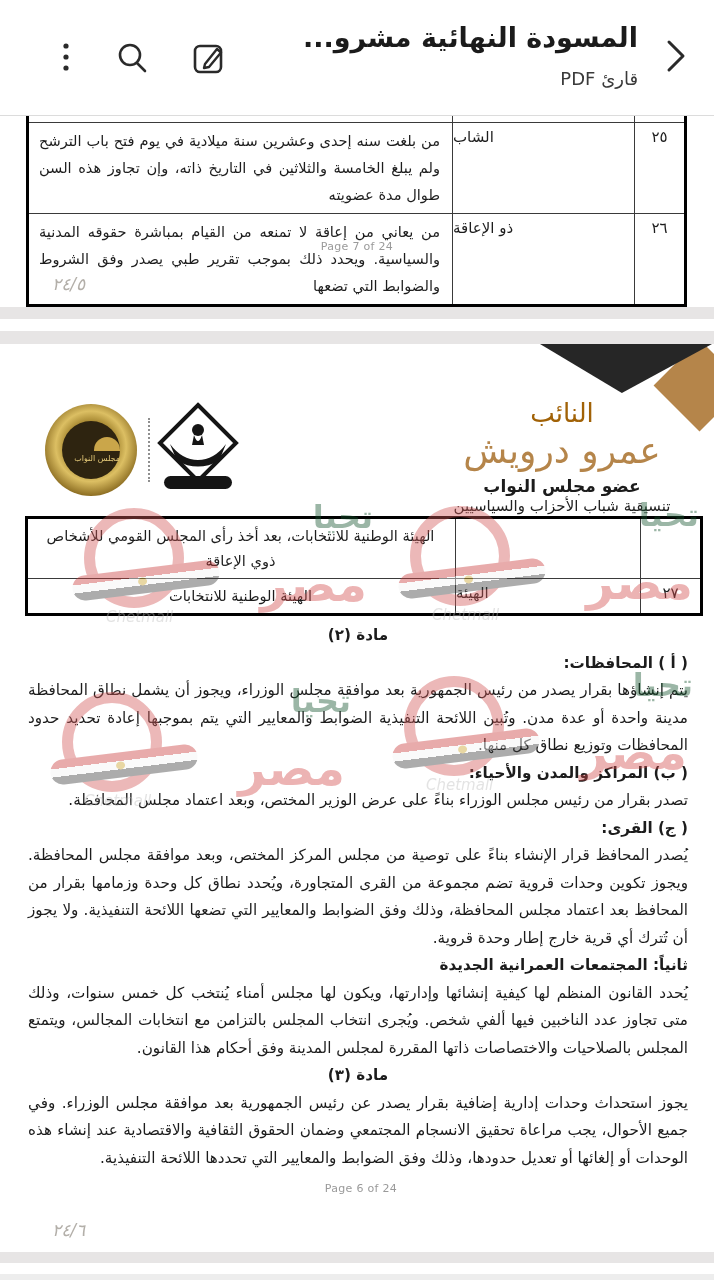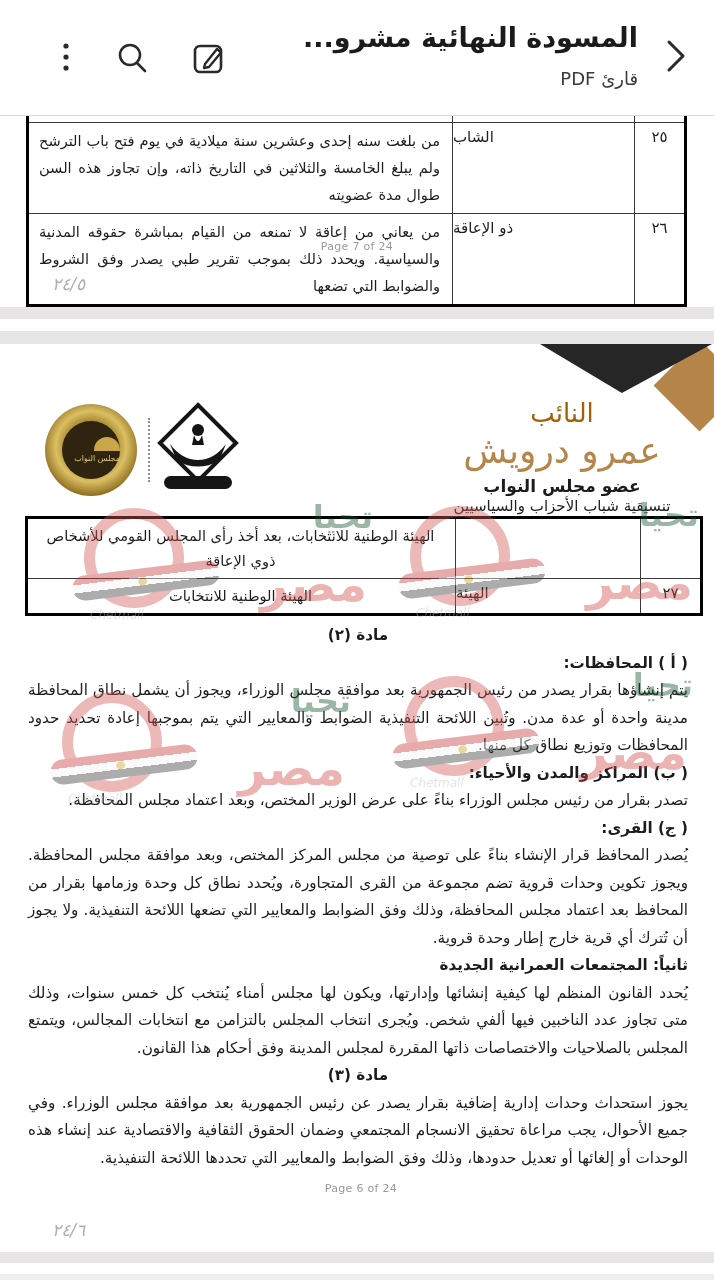--- a/index.html
+++ b/index.html
@@ -103,21 +103,21 @@
              border-radius:50%; border:11px solid #d25858; }
   .wm-flag { position:absolute; left:0px; top:64px; width:148px; height:25px; border-radius:13px;
              background:linear-gradient(#c93a3a 0 34%, #f4f4f4 34% 67%, #3c3c3c 67% 100%);
              transform:rotate(-7deg); }
   .wm-flag::after { content:""; position:absolute; left:66px; top:9px; width:9px; height:8px;
                     border-radius:50%; background:#c9a227; }
   .wm-t1 { position:absolute; right:4px; top:-6px; font-size:32px; font-weight:bold;
            color:#14532d; }
   .wm-t2 { position:absolute; right:10px; top:52px; font-size:48px; font-weight:bold;
            color:#d34b4b; }
-  .wm-sub { position:absolute; left:18px; top:104px; font-size:12px; font-style:italic;
+  .wm-sub { position:absolute; left:34px; top:104px; font-size:15px; font-style:italic;
             color:#bdbdbd; }
   .wm1 { left:398px; top:158px; }
   .wm2 { left:72px;  top:160px; }
   .wm3 { left:392px; top:328px; }
   .wm4 { left:50px;  top:344px; }
 </style>
 </head>
 <body>
 
 <div class="appbar">

